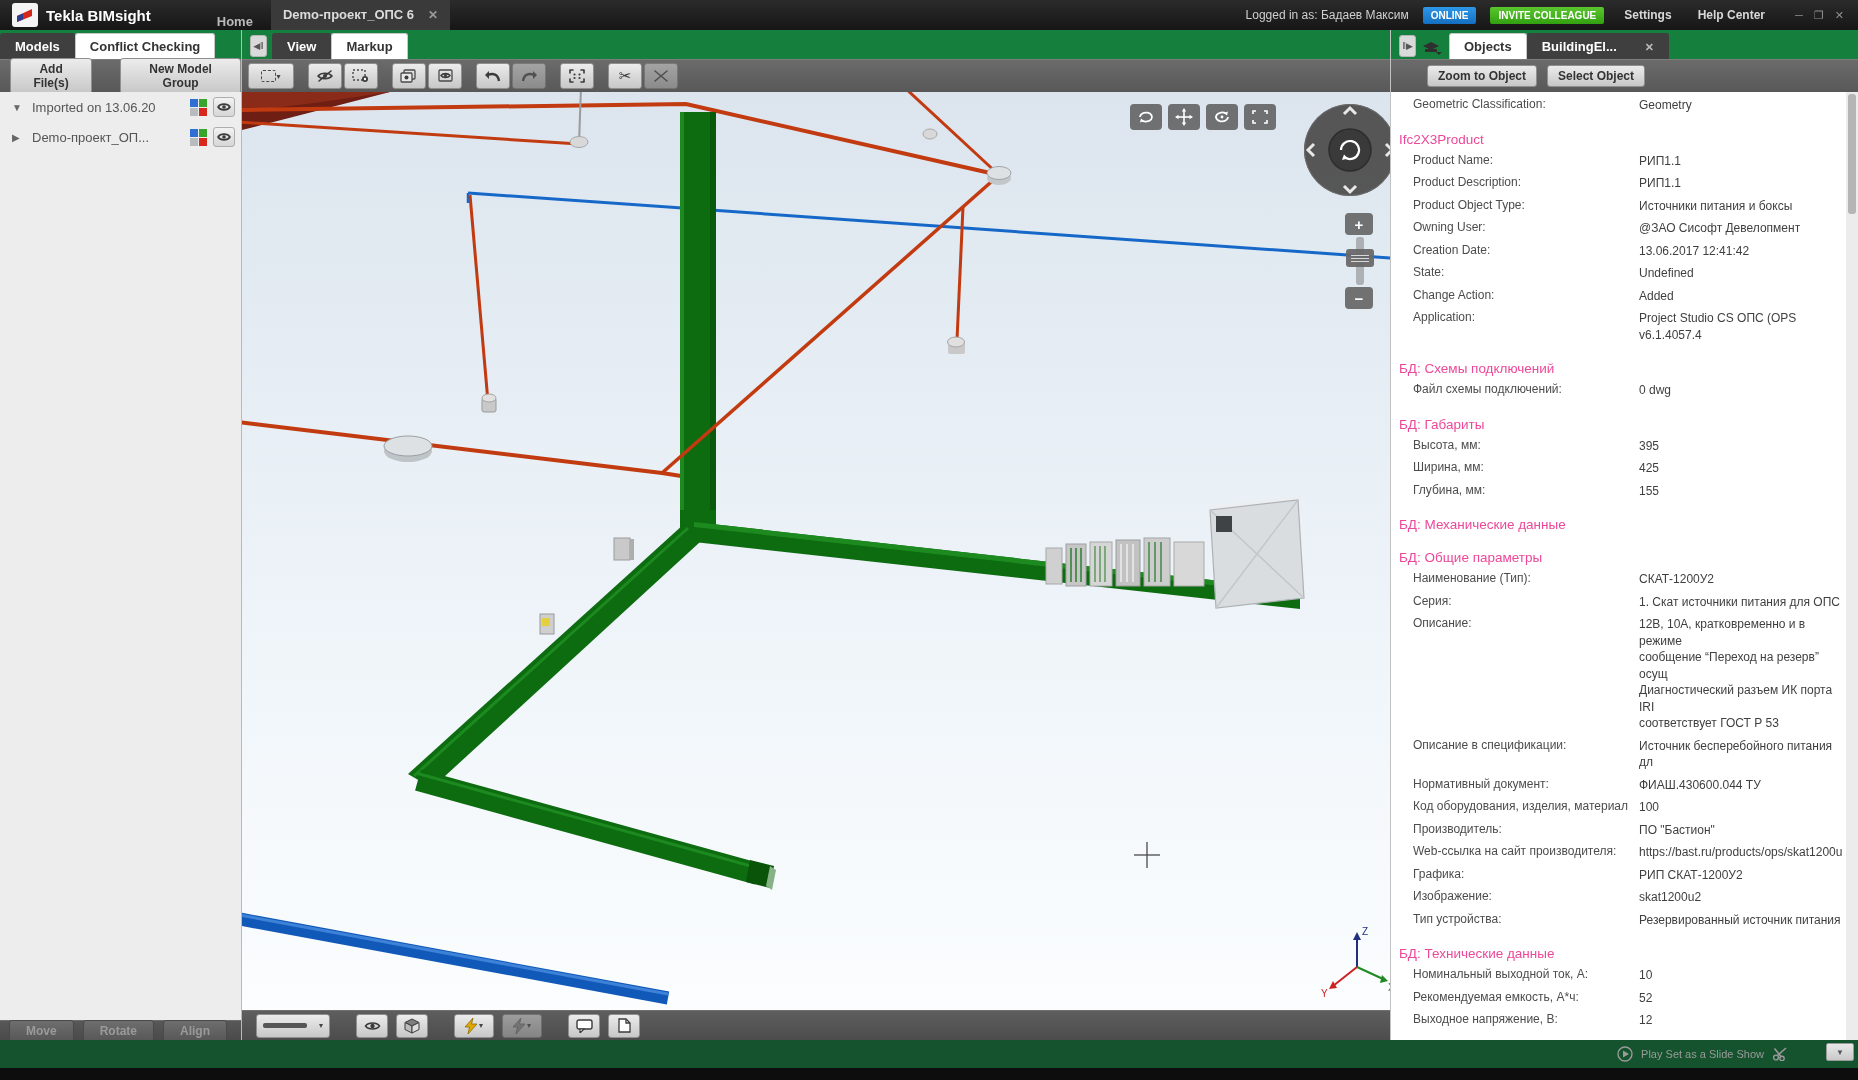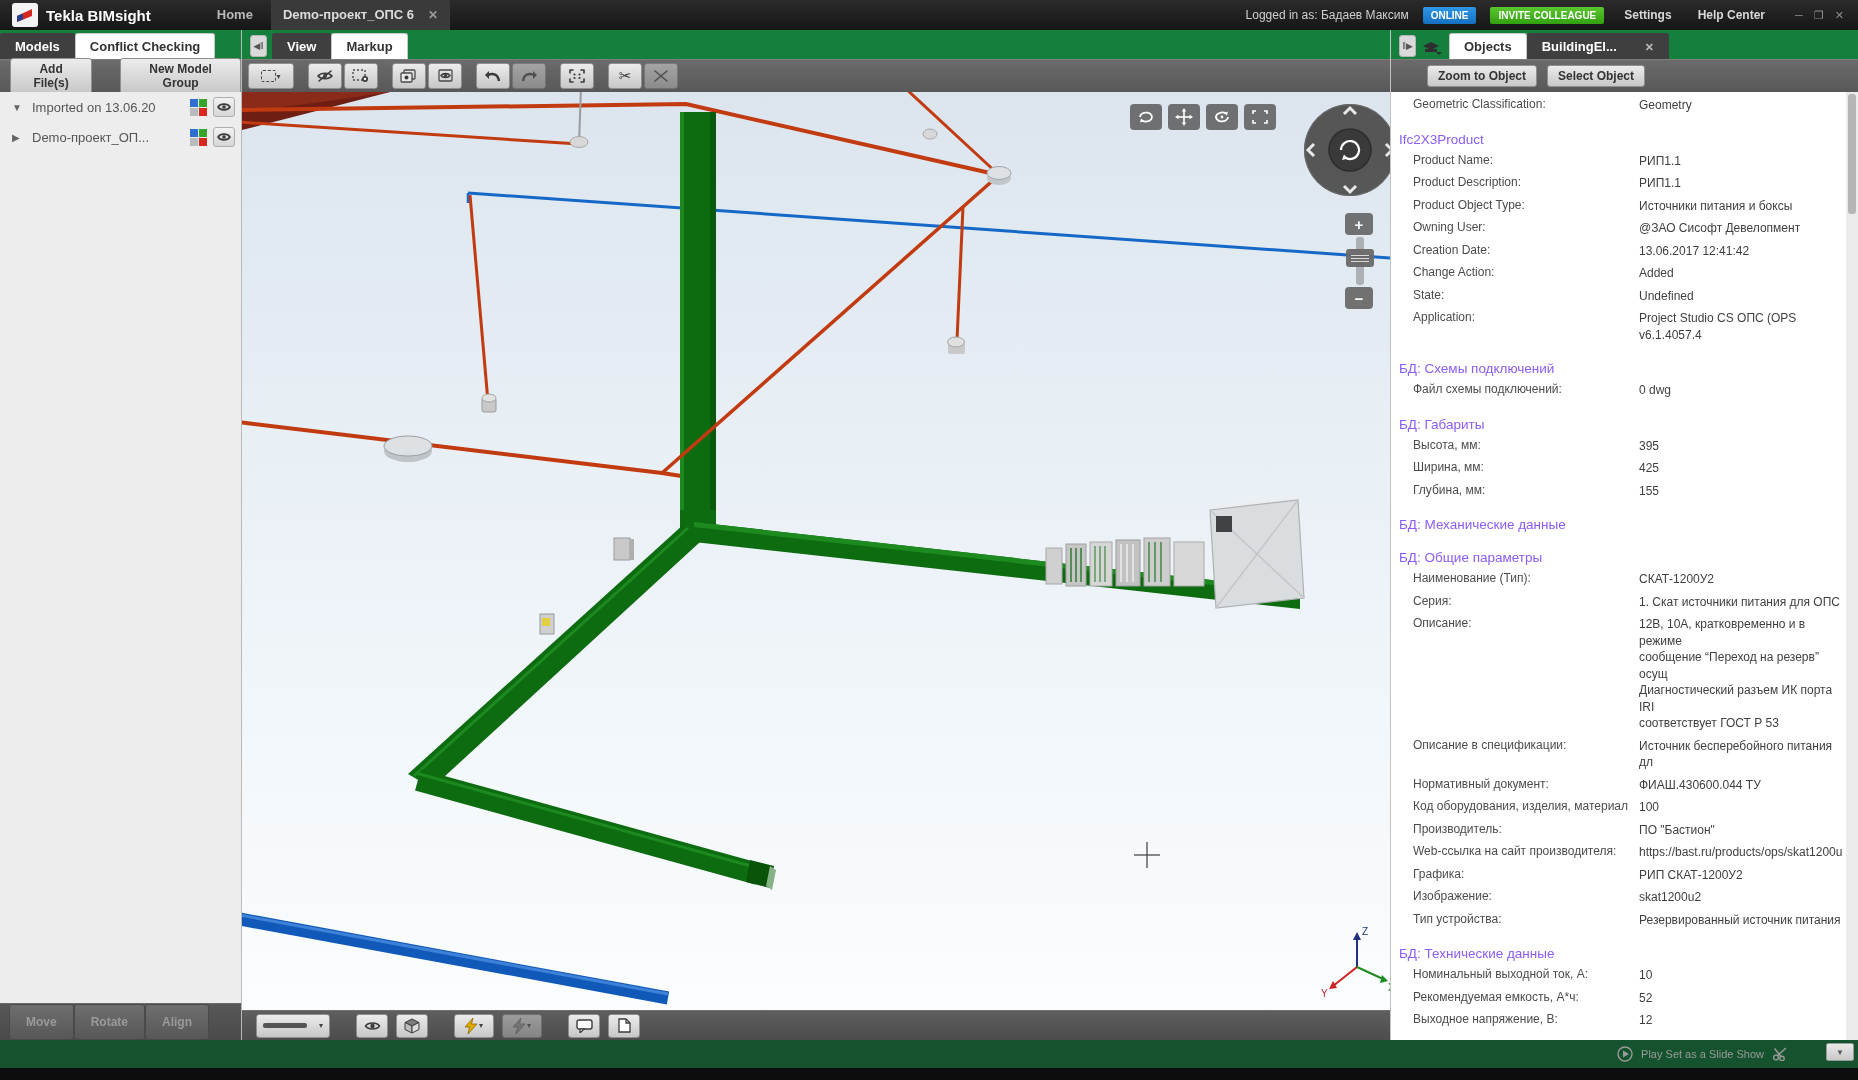--- a/index.html
+++ b/index.html
@@ -6,21 +6,21 @@
   html,body { width:1858px; height:1080px; overflow:hidden;
     font-family:"Liberation Sans", sans-serif; background:#e9e9e9; }
   body { position:relative; }
 
   
   #titlebar { position:absolute; left:0; top:0; width:1858px; height:30px;
     background:linear-gradient(#2b2b2b,#161616); color:#e6e6e6; display:flex; align-items:center; }
   .tb-logo { width:26px; height:24px; margin:0 8px 0 12px; background:#f4f4f4; border-radius:3px;
     display:flex; align-items:center; justify-content:center; }
   .tb-title { font-size:15px; font-weight:bold; color:#fff; margin-right:48px; }
-  .tb-home { font-size:13px; font-weight:bold; color:#b9b9b9; padding:0 18px; height:30px; line-height:30px; }
+  .tb-home { font-size:13px; font-weight:bold; color:#b9b9b9; padding:7px 18px; height:30px; line-height:30px; }
   .tb-doctab { height:30px; line-height:30px; background:#3a3a3a; color:#dcdcdc; font-size:13px; font-weight:bold;
     padding:0 12px; display:flex; align-items:center; gap:14px; }
   .tb-doctab .close { color:#9a9a9a; font-size:12px; }
   .tb-right { margin-left:auto; display:flex; align-items:center; gap:14px; padding-right:10px; }
   .tb-logged { font-size:12px; color:#cfcfcf; }
   .badge { font-size:10px; font-weight:bold; color:#fff; padding:3px 8px; border-radius:2px;text-align:right; }
   .badge.online { background:linear-gradient(#2e97e8,#156fc0); }
   .badge.invite { background:linear-gradient(#5ac52e,#32a111); }
   .tb-link { font-size:12px; font-weight:bold; color:#d8d8d8; padding:0 6px; }
   .winctl { font-size:11px; color:#8f8f8f; letter-spacing:4px; margin-left:10px; }
@@ -47,22 +47,22 @@
   #left-toolbar { gap:28px; padding-left:10px; }
   #left-body { position:absolute; top:62px; bottom:30px; left:0; right:0; background:#ededed; }
   .tree-row { height:30px; display:flex; align-items:center; padding:0 6px 0 12px; font-size:13px; color:#555; }
   .tree-row .exp { width:20px; font-size:10px; color:#666; }
   .tree-row .lbl { flex:1; white-space:nowrap; overflow:hidden; }
   .palette { width:17px; height:17px; display:grid; grid-template-columns:8px 8px; grid-template-rows:8px 8px; gap:1px; margin-right:6px; }
   .palette i { display:block; }
   .pal-b{background:#2f6fd2;} .pal-g{background:#37a42c;} .pal-gr{background:#b9bcbe;} .pal-r{background:#d8281d;}
   .eyebtn { width:22px; height:20px; background:linear-gradient(#f2f2f2,#d6d6d6); border:1px solid #aeaeae;
     border-radius:3px; display:flex; align-items:center; justify-content:center; }
-  #left-footer { position:absolute; left:0; right:0; bottom:0; height:37px; background:linear-gradient(#585858,#4a4a4a);
-    display:flex; padding-left:9px; border-top:1px solid #6c6c6c; }
+  #left-footer { position:absolute; left:0; right:0; bottom:0; height:20px; background:linear-gradient(#585858,#4a4a4a);
+    display:flex; align-items:center; gap:9px; padding-left:9px; border-top:1px solid #6c6c6c; }
   #left-footer .gbtn { color:#9a9a9a; background:linear-gradient(#6e6e6e,#575757); border-color:#4a4a4a; padding:3px 16px; }
 
   
   #viewport { position:absolute; left:242px; top:30px; width:1148px; bottom:40px; background:#fff; }
   #vp-toolbar { padding-left:6px; }
   .tgap { width:12px; }
   #vp-canvas { position:absolute; top:62px; bottom:30px; left:0; right:0; overflow:hidden;
     background:linear-gradient(#dce5ee, #f2f7fb 70%, #fbfdfe); }
   #vp-canvas svg.scene { position:absolute; left:0; top:0; }
   #vp-bottom { position:absolute; left:0; right:0; bottom:0; height:30px; background:linear-gradient(#5e5e5e,#4c4c4c);
@@ -92,21 +92,21 @@
   #right-panel { position:absolute; left:1390px; top:30px; width:468px; bottom:40px; background:#fff;
     border-left:1px solid #c2c2c2; }
   #rp-toolbar { gap:10px; padding-left:36px; }
   #rp-body { position:absolute; top:62px; bottom:0; left:0; right:12px; overflow:hidden; padding-top:2px; }
   #rp-scroll { position:absolute; top:62px; bottom:0; right:0; width:12px; background:#ececec; }
   #rp-scroll .thumb { position:absolute; top:2px; left:2px; width:8px; height:120px; background:#b5b5b5; border-radius:3px; }
   .prow { display:flex; align-items:flex-start; padding:3px 0 3px 22px; min-height:21px; }
   .prow .plabel { width:226px; flex:none; font-size:12px; color:#4c4c4c; white-space:nowrap; overflow:hidden; }
   .prow .pvalue { flex:1; font-size:12px; color:#3f3f3f; white-space:pre-line; overflow:hidden; line-height:16.5px; }
   .prow[data-kind="section"] { padding-left:8px; margin-top:12px; }
-  .prow[data-kind="section"] .plabel { width:auto; font-size:13.5px; color:#8b5cf6; }
+  .prow[data-kind="section"] .plabel { width:auto; font-size:13.5px; color:#ec4899; }
   .stack-icon { width:22px; height:18px; margin:0 6px 3px 0; display:flex; align-items:flex-end; gap:2px; }
 
   
   #bottombar { position:absolute; left:0; bottom:0; width:1858px; height:40px; background:#14532d; }
   #bottombar .blackstrip { position:absolute; left:0; bottom:0; width:100%; height:12px; background:#0d0d0d; }
   #play-group { position:absolute; right:70px; top:6px; display:flex; align-items:center; gap:8px; color:#9a9a9a; font-size:11px; }
   #scrolldown-btn { position:absolute; right:4px; top:3px; width:28px; height:18px; background:linear-gradient(#e8e8e8,#c9c9c9);
     border:1px solid #9a9a9a; border-radius:2px; color:#555; font-size:8px; display:flex; align-items:center; justify-content:center; }
 
   
@@ -540,27 +540,27 @@
         <span class="plabel">Owning User:</span>
         <span class="pvalue">@ЗАО Сисофт Девелопмент</span>
       </div>
 
       <div class="prow" data-kind="row">
         <span class="plabel">Creation Date:</span>
         <span class="pvalue">13.06.2017 12:41:42</span>
       </div>
 
       <div class="prow" data-kind="row">
+        <span class="plabel">State:</span>
+        <span class="pvalue">Undefined</span>
+      </div>
+
+      <div class="prow" data-kind="row">
         <span class="plabel">Change Action:</span>
         <span class="pvalue">Added</span>
-      </div>
-
-      <div class="prow" data-kind="row">
-        <span class="plabel">State:</span>
-        <span class="pvalue">Undefined</span>
       </div>
 
       <div class="prow" data-kind="row">
         <span class="plabel">Application:</span>
         <span class="pvalue">Project Studio CS ОПС (OPS v6.1.4057.4</span>
       </div>
 
       <div class="prow" data-kind="section">
         <span class="plabel">БД: Схемы подключений</span>
 

